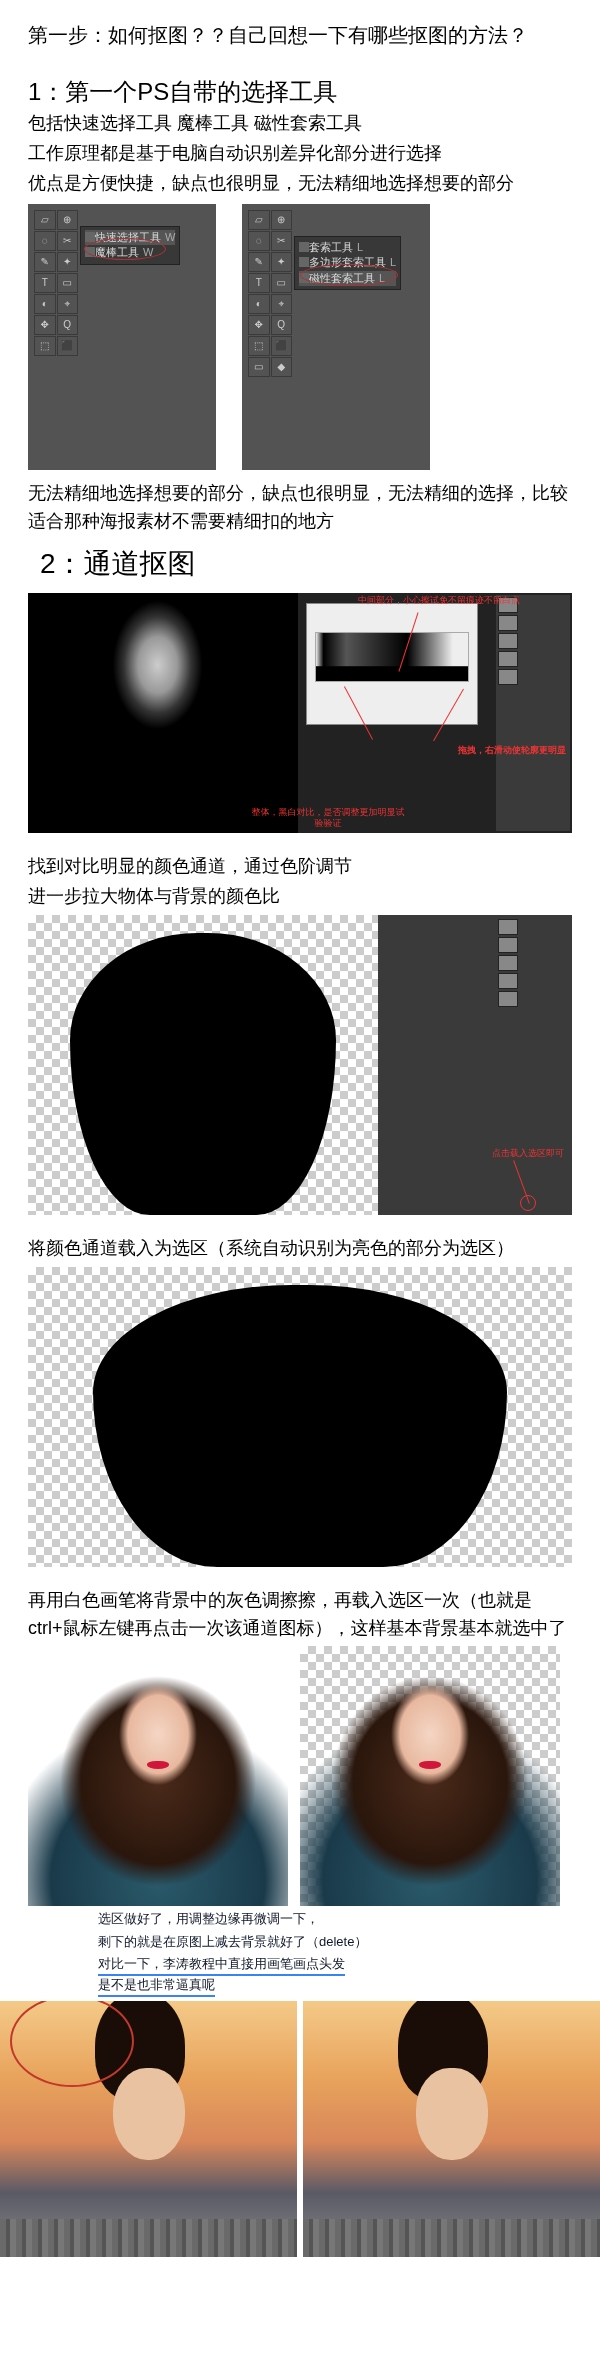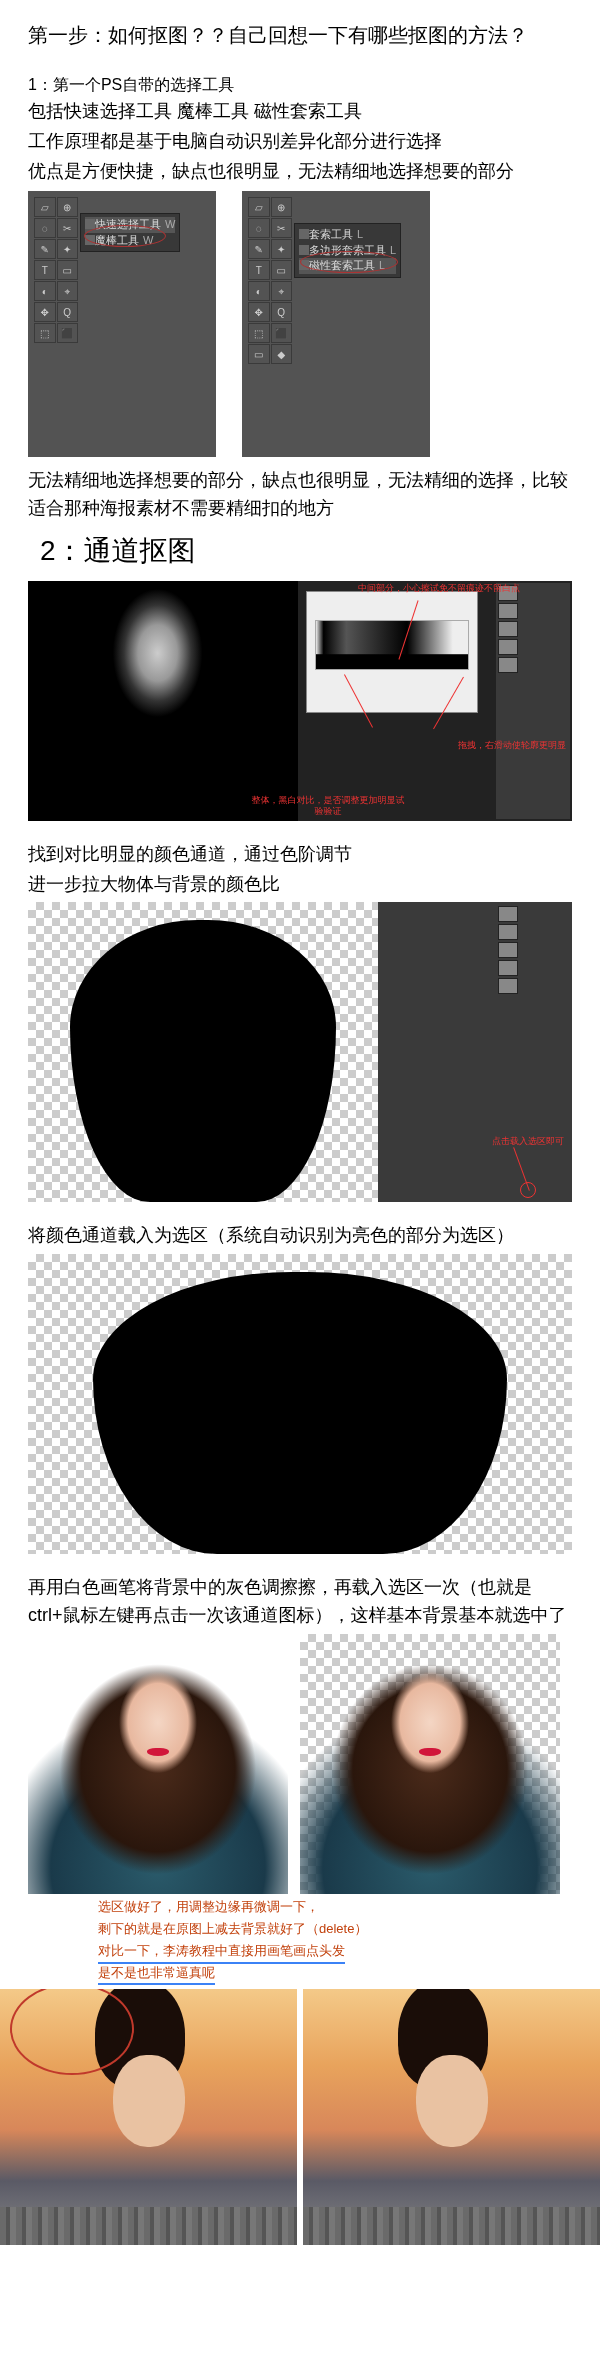--- a/index.html
+++ b/index.html
@@ -13,21 +13,21 @@
     padding: 20px 28px 10px 28px;
     font-size: 18px;
     line-height: 1.55;
     color: #000;
   }
   .title-step {
     font-size: 20px;
     margin-bottom: 4px;
   }
   .section-number {
-    font-size: 16px;
+    font-size: 24px;
     margin-top: 10px;
   }
   .heading-2 {
     font-size: 28px;
     margin: 6px 0 8px 12px;
   }
   .para {
     margin: 0 0 2px 0;
   }
   .gap-small { height: 8px; }
@@ -254,21 +254,21 @@
   .lips {
     position: absolute;
     left: 50%; top: 44%;
     width: 22px; height: 8px;
     margin-left: -11px;
     background: #d1163a;
     border-radius: 40% 40% 50% 50%;
   }
   .caption-small {
     font-size: 13px;
-    color: #c2410c;
+    color: #0f172a;
     margin: 4px 0 4px 70px;
     line-height: 1.4;
   }
   .red-underline {
     border-bottom: 2px solid #3b82f6;
     display: inline-block;
     padding-bottom: 1px;
   }
 
   
@@ -427,21 +427,21 @@
             <div class="thumb"></div>
           </div>
         <div class="thumb-row">
             <div class="thumb"></div>
           </div>
       </div>
       <div class="red-note" style="top:2px; left:60px;">中间部分，小心擦试免不留痕迹不留白点</div>
       <div class="red-arrow-dl" style="top:18px; left:110px; height:62px; transform:rotate(18deg);"></div>
       <div class="red-arrow-dl" style="top:90px; left:60px; height:60px; transform:rotate(-28deg);"></div>
       <div class="red-arrow-dl" style="top:92px; left:150px; height:60px; transform:rotate(30deg);"></div>
-      <div class="red-note" style="top:159px; right:6px;">拖拽，右滑动使轮廓更明显</div>
+      <div class="red-note" style="top:152px; right:6px;font-weight:bold;">拖拽，右滑动使轮廓更明显</div>
       <div class="red-note" style="bottom:4px; left:-50px; width:160px;">整体，黑白对比，是否调整更加明显试验验证</div>
     </div>
   </div>
 
   <div class="gap-med"></div>
   <div class="para">找到对比明显的颜色通道，通过色阶调节</div>
   <div class="para">进一步拉大物体与背景的颜色比</div>
 
   <div class="img-block channel-2">
     <div class="left checker silhouette"></div>

